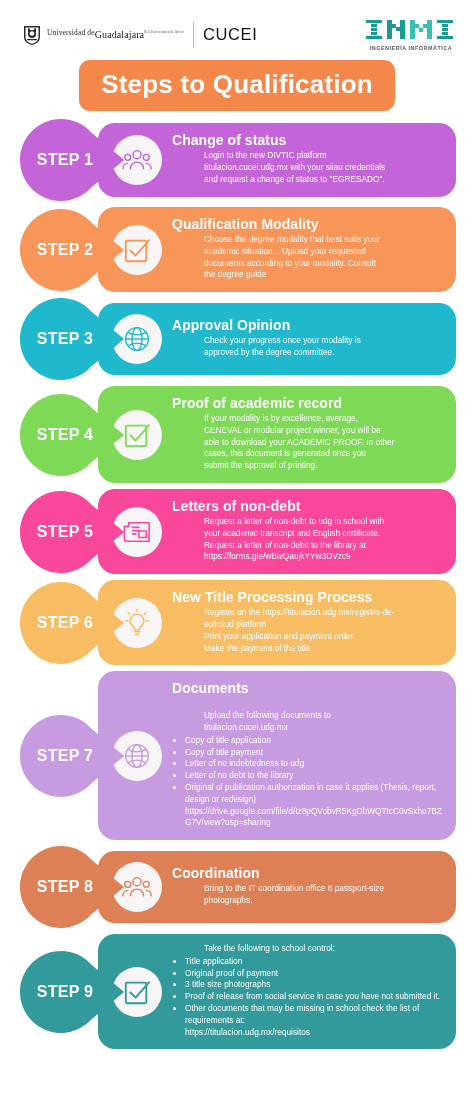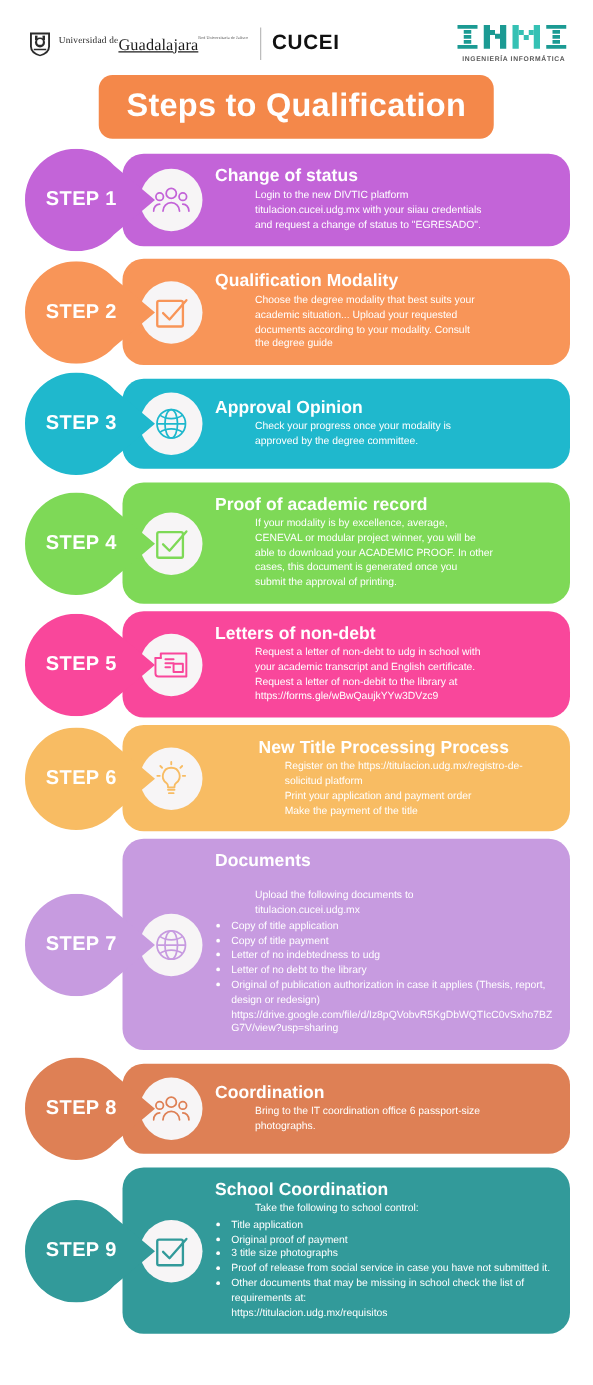--- a/index.html
+++ b/index.html
@@ -11,24 +11,24 @@
   .page{position:relative;width:474px;min-height:1108px;overflow:hidden;}
 
   
   .header{display:flex;align-items:center;justify-content:space-between;
           padding:18px 16px 0 22px;}
   .brand-left{display:flex;align-items:center;gap:9px;}
   .udg-logo{display:flex;align-items:center;gap:5px;}
   .udg-shield{width:20px;height:22px;flex:0 0 auto;}
   .udg-words{display:flex;flex-direction:row;line-height:1;}
   .udg-l1{font-family:"Liberation Serif",serif;font-size:7.4px;letter-spacing:.2px;color:#1c1c1c;}
-  .udg-l2{font-family:"Liberation Serif",serif;font-size:13px;letter-spacing:.1px;color:#1c1c1c;margin-top:1px;text-decoration:underline;}
+  .udg-l2{font-family:"Liberation Serif",serif;font-size:10px;letter-spacing:.1px;color:#1c1c1c;margin-top:1px;}
   .udg-l3{font-family:"Liberation Serif",serif;font-size:3.3px;color:#555;margin-top:1.5px;letter-spacing:.1px;}
   .vrule{width:1px;height:26px;background:#bdbdbd;}
-  .cucei{font-size:16.5px;font-weight:bold;letter-spacing:.6px;color:#111;}
+  .cucei{font-size:16.5px;font-weight:normal;letter-spacing:.6px;color:#111;}
 
   .brand-right{display:flex;flex-direction:column;align-items:center;}
   .inni-mark{display:block;}
   .inni-sub{font-size:5.4px;letter-spacing:.55px;color:#5a5a5a;margin-top:1px;font-weight:bold;}
 
   
   .title-wrap{display:flex;justify-content:center;margin-top:9px;}
   .title-pill{background:#F4884A;color:#ffffff;border-radius:11px;
     padding:9px 22px 11px;font-size:26px;font-weight:bold;letter-spacing:.2px;}
 
@@ -252,21 +252,21 @@
         </div>
       </div>
       <div class="step">
         <div class="teardrop">
           <svg class="tear-shape" viewBox="0 0 104 82" preserveAspectRatio="none">
             <path d="M41 0 C18.4 0 0 18.4 0 41 C0 63.6 18.4 82 41 82 C53 82 63.8 76.8 71.2 68.6
                      L104 41 L71.2 13.4 C63.8 5.2 53 0 41 0 Z" fill="#F8BC63"></path>
           </svg>
           <span class="step-label">STEP 6</span>
         </div>
-        <div class="card light" style="background: rgb(248, 188, 99); align-items: center;">
+        <div class="card light" style="background: rgb(248, 188, 99);">
           <div class="icon-bubble">
             <svg width="26" height="30" viewBox="0 0 28 32" fill="none" stroke="#F8BC63" stroke-width="1.6" stroke-linecap="round" stroke-linejoin="round">
               <path d="M14 6.5a7.2 7.2 0 00-4.2 13.1c.9.7 1.4 1.7 1.4 2.8v1h5.6v-1c0-1.1.5-2.1 1.4-2.8A7.2 7.2 0 0014 6.5z"></path>
               <line x1="11.2" y1="25.5" x2="16.8" y2="25.5"></line>
               <line x1="12" y1="28.4" x2="16" y2="28.4"></line>
               <line x1="14" y1="1.5" x2="14" y2="3.6"></line>
               <line x1="4.6" y1="5" x2="6.1" y2="6.5"></line>
               <line x1="23.4" y1="5" x2="21.9" y2="6.5"></line>
               <line x1="2" y1="13.5" x2="4.1" y2="13.5"></line>
               <line x1="26" y1="13.5" x2="23.9" y2="13.5"></line>
@@ -347,21 +347,20 @@
           </svg>
           <span class="step-label">STEP 9</span>
         </div>
         <div class="card light" style="background: rgb(50, 154, 154);">
           <div class="icon-bubble">
             <svg width="28" height="28" viewBox="0 0 30 30" fill="none" stroke="#329A9A" stroke-width="2" stroke-linecap="round" stroke-linejoin="round">
               <rect x="3" y="5" width="22" height="22" rx="1.5"></rect>
               <path d="M8 15.5l5.5 5.5L28 4.5"></path>
             </svg>
           </div>
-          <div class="card-title">School Coordination</div>
           <div class="card-body">
             <span class="ln">Take the following to school control:</span>
             <ul class="blist">
               <li>Title application</li>
               <li>Original proof of payment</li>
               <li>3 title size photographs</li>
               <li>Proof of release from social service in case you have not submitted it.</li>
               <li>Other documents that may be missing in school check the list of requirements at:<span class="url">https://titulacion.udg.mx/requisitos</span></li>
             </ul>
           </div>

